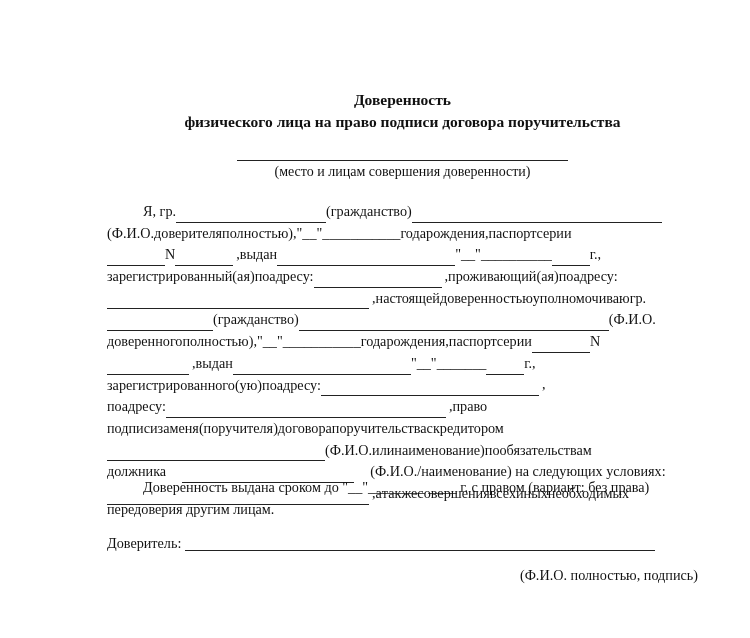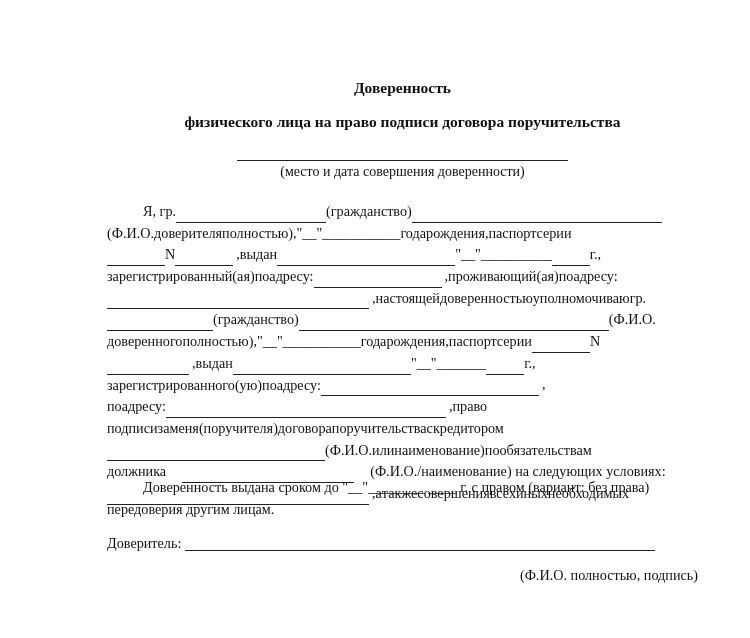--- a/index.html
+++ b/index.html
@@ -1,20 +1,20 @@
 <!DOCTYPE html>
 <html><head>
 <meta charset="utf-8">
 <style>
   html, body { margin: 0; padding: 0; background: #ffffff; }
   body { width: 750px; height: 638px; position: relative; overflow: hidden;
          font-family: "Liberation Serif", "DejaVu Serif", serif; color: #111; }
   .page { position: absolute; left: 107px; top: 0; width: 591px; }
   .title { position: absolute; left: 0; width: 591px; text-align: center; font-weight: bold; font-size: 15.5px; }
-  .t1 { top: 79px; }
+  .t1 { top: 91px; }
   .t2 { top: 113px; }
   .place-line { position: absolute; top: 148px; left: 130px; width: 331px; border-bottom: 1px solid #222; height: 12px; }
   .place-caption { position: absolute; top: 164px; left: 0; width: 591px; text-align: center; font-size: 14px; }
   .body { position: absolute; top: 201px; left: 0; width: 591px; font-size: 14.2px; line-height: 21.7px; }
   .ln { display: flex; justify-content: flex-start; white-space: nowrap; height: 21.7px; }
   .ln.left { justify-content: flex-start; gap: 16px; }
   .ln.indent { padding-left: 36px; }
   .blank { display: inline-block; border-bottom: 1px solid #222; height: 14px; vertical-align: baseline; }
   .para2 { position: absolute; top: 477px; left: 0; width: 591px; font-size: 14.2px; line-height: 21.7px; }
   .signer { position: absolute; top: 535px; left: 0; width: 591px; font-size: 14.2px; display: flex; align-items: center; }
@@ -23,21 +23,21 @@
   .seg { display: inline-flex; align-items: flex-end; gap: 3px; }
 </style>
 </head>
 <body>
 
 <div class="page">
   <div class="title t1">Доверенность</div>
   <div class="title t2">физического лица на право подписи договора поручительства</div>
 
   <div class="place-line"></div>
-  <div class="place-caption">(место и дата совершения доверенности)</div>
+  <div class="place-caption">(место и лицам совершения доверенности)</div>
 
   <div class="body" id="body-lines">
       <div class="ln indent">
         <span>Я, гр.</span>
         <span class="seg">
           <span class="blank" style="width: 150px;"></span>
         </span>
         <span>(гражданство)</span>
         <span class="seg">
           <span class="blank" style="width: 250px;"></span>

